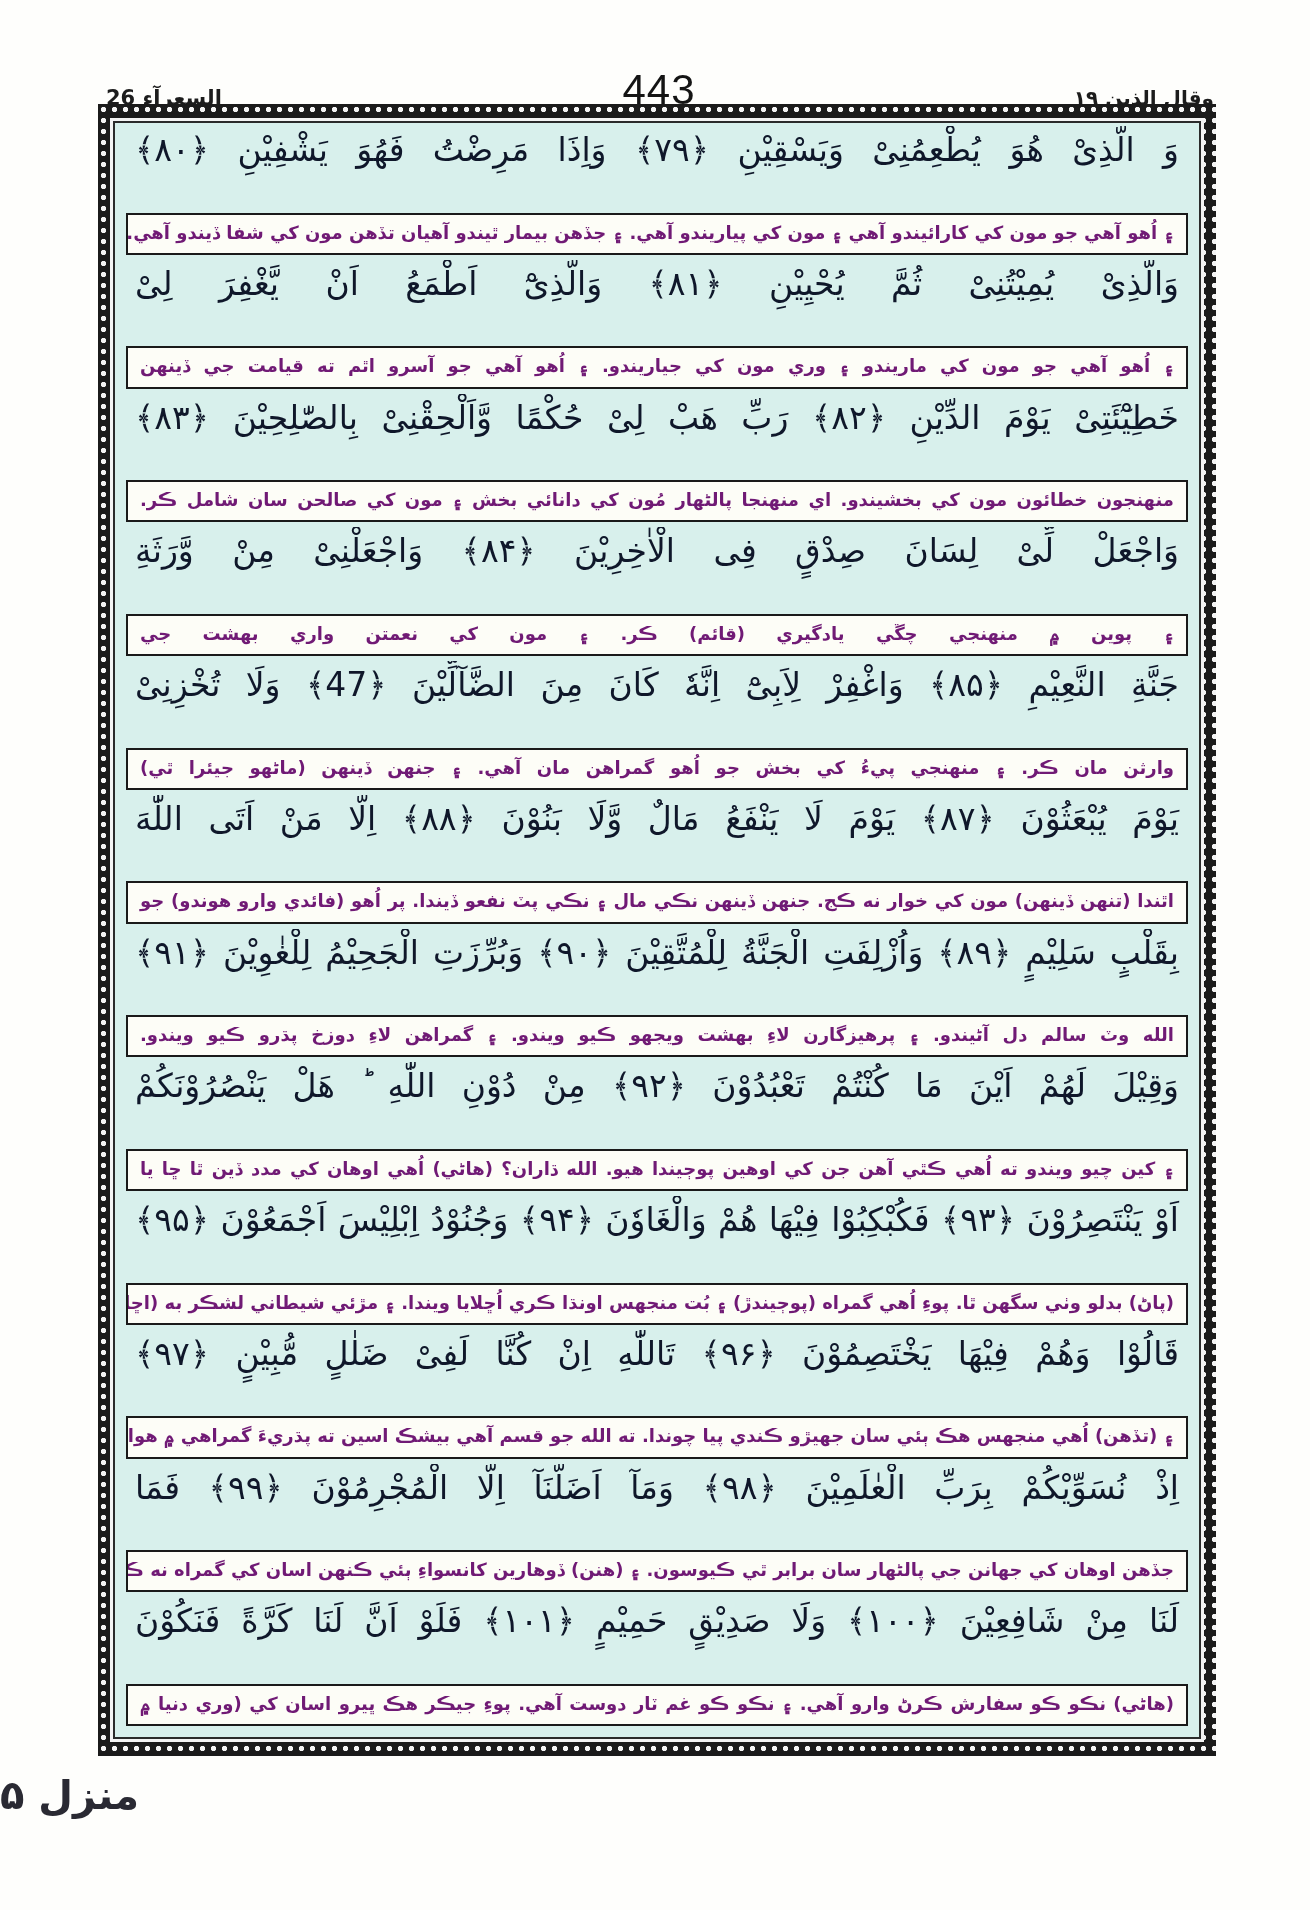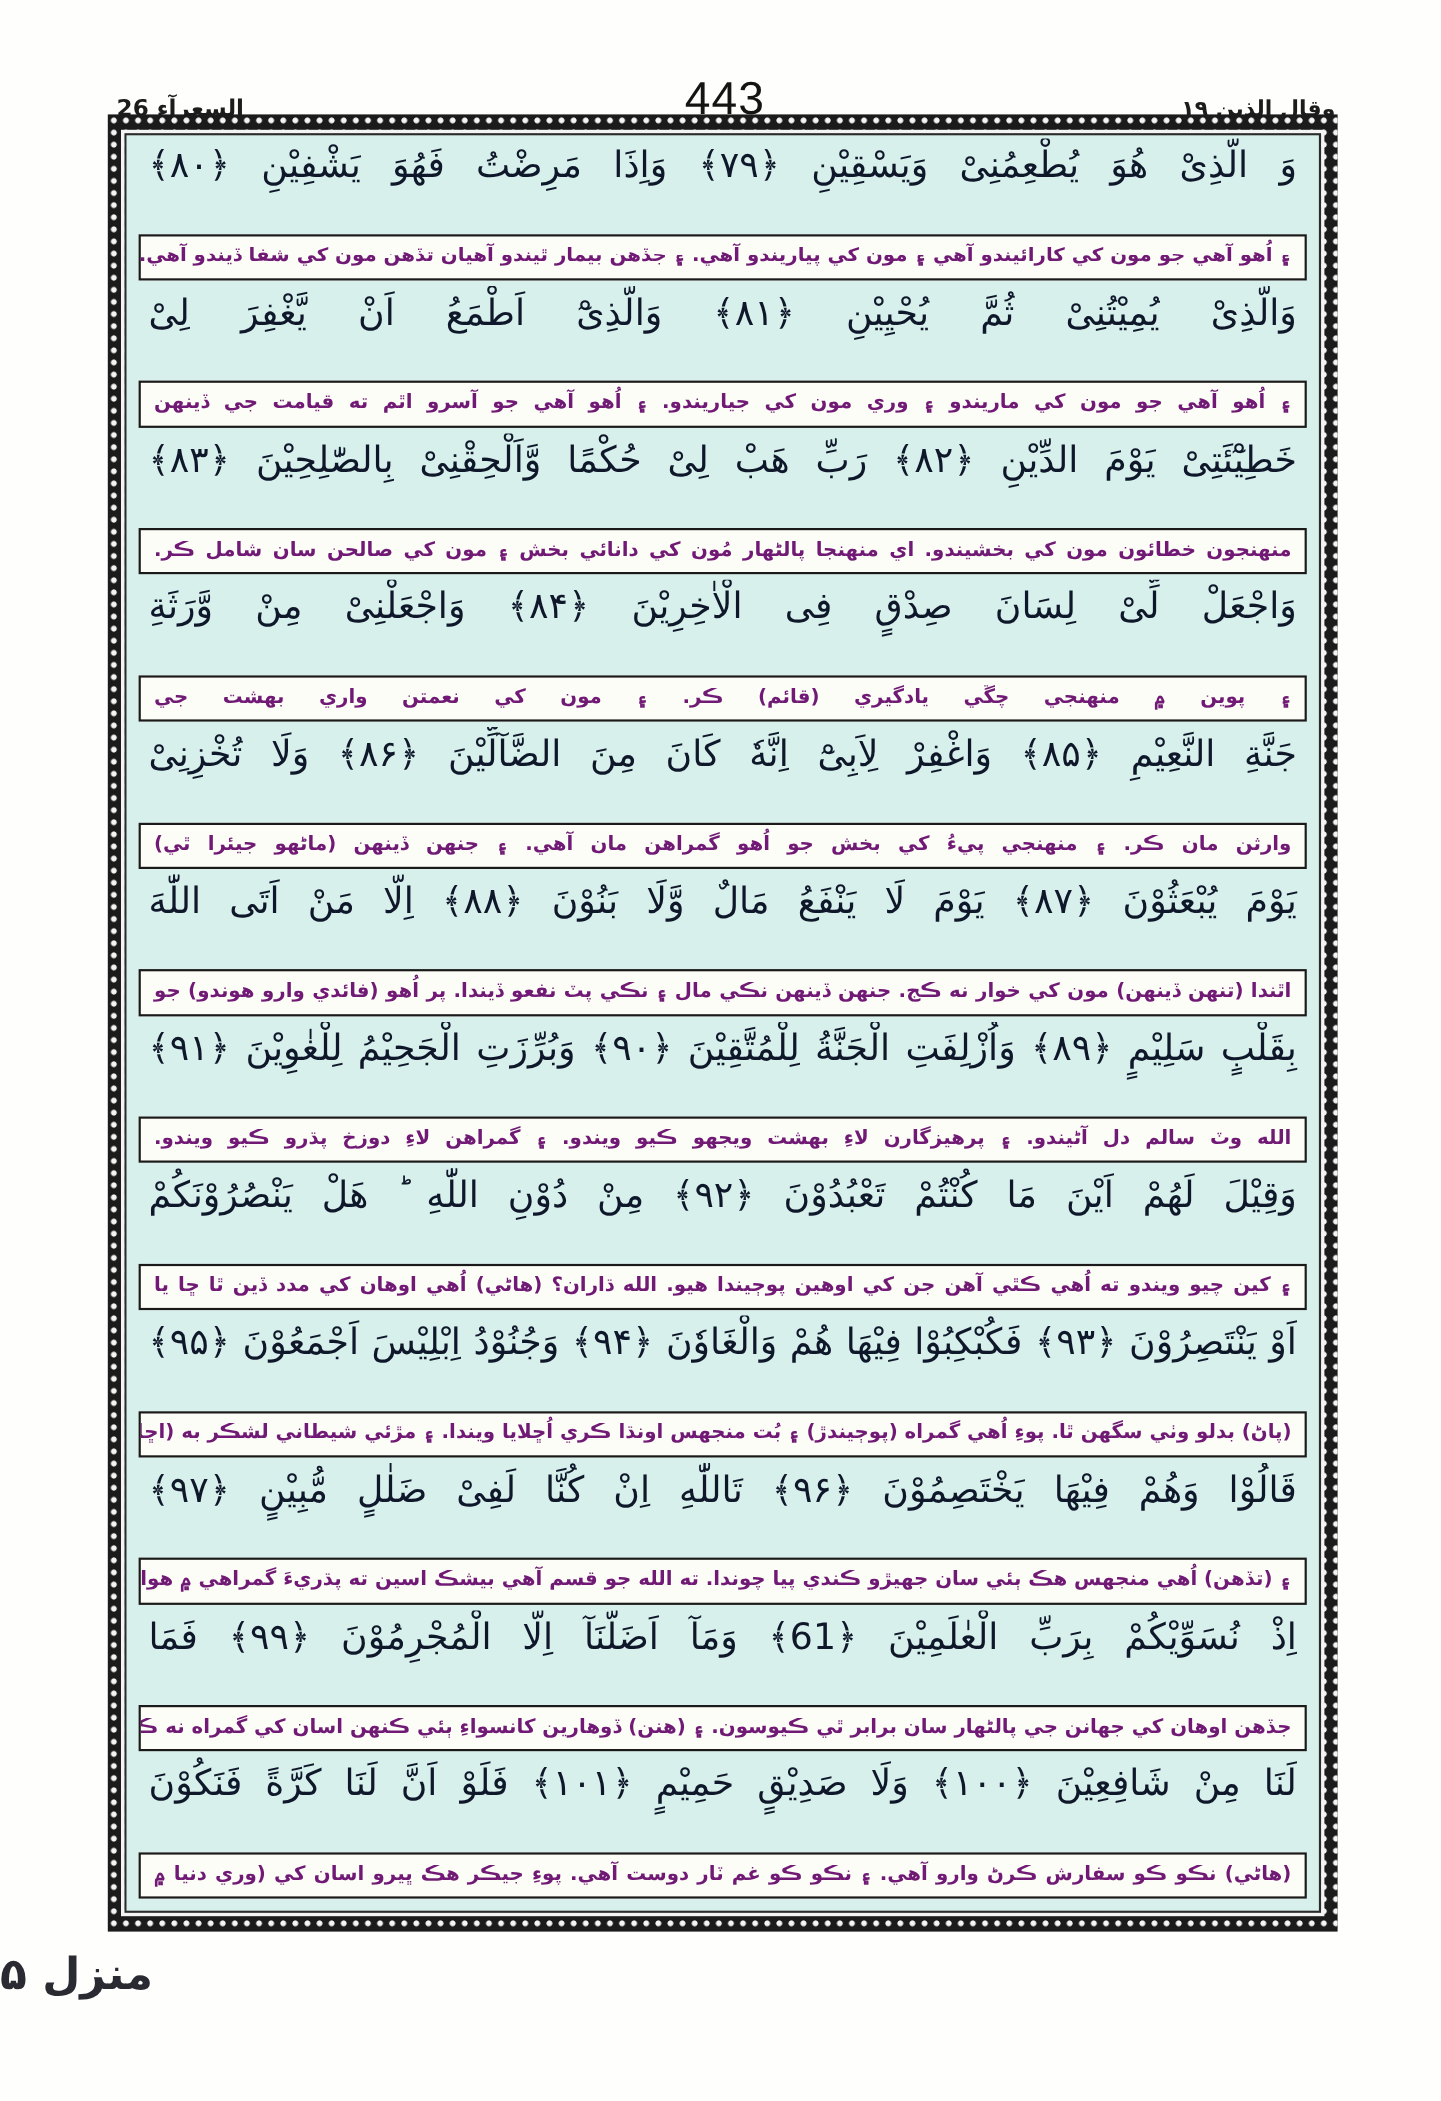--- a/index.html
+++ b/index.html
@@ -81,21 +81,21 @@
     <div class="arabic-line">خَطِيْٓئَتِىْ يَوْمَ الدِّيْنِ ﴿۸۲﴾ رَبِّ هَبْ لِىْ حُكْمًا وَّاَلْحِقْنِىْ بِالصّٰلِحِيْنَ ﴿۸۳﴾</div>
     <div class="translation-box">منهنجون خطائون مون کي بخشيندو. اي منهنجا پالڻهار مُون کي دانائي بخش ۽ مون کي صالحن سان شامل ڪر.</div>
   </section>
 
   <section class="verse-section">
     <div class="arabic-line">وَاجْعَلْ لِّىْ لِسَانَ صِدْقٍ فِى الْاٰخِرِيْنَ ﴿۸۴﴾ وَاجْعَلْنِىْ مِنْ وَّرَثَةِ</div>
     <div class="translation-box">۽ پوين ۾ منهنجي چڱي يادگيري (قائم) ڪر. ۽ مون کي نعمتن واري بهشت جي</div>
   </section>
 
   <section class="verse-section">
-    <div class="arabic-line">جَنَّةِ النَّعِيْمِ ﴿۸۵﴾ وَاغْفِرْ لِاَبِىْٓ اِنَّهٗ كَانَ مِنَ الضَّآلِّيْنَ ﴿۸۶﴾ وَلَا تُخْزِنِىْ</div>
+    <div class="arabic-line">جَنَّةِ النَّعِيْمِ ﴿۸۵﴾ وَاغْفِرْ لِاَبِىْٓ اِنَّهٗ كَانَ مِنَ الضَّآلِّيْنَ ﴿47﴾ وَلَا تُخْزِنِىْ</div>
     <div class="translation-box">وارثن مان ڪر. ۽ منهنجي پيءُ کي بخش جو اُهو گمراهن مان آهي. ۽ جنهن ڏينهن (ماڻهو جيئرا ٿي)</div>
   </section>
 
   <section class="verse-section">
     <div class="arabic-line">يَوْمَ يُبْعَثُوْنَ ﴿۸۷﴾ يَوْمَ لَا يَنْفَعُ مَالٌ وَّلَا بَنُوْنَ ﴿۸۸﴾ اِلَّا مَنْ اَتَى اللّٰهَ</div>
     <div class="translation-box">اٿندا (تنهن ڏينهن) مون کي خوار نه ڪج. جنهن ڏينهن نڪي مال ۽ نڪي پٽ نفعو ڏيندا. پر اُهو (فائدي وارو هوندو) جو</div>
   </section>
 
   <section class="verse-section">
     <div class="arabic-line">بِقَلْبٍ سَلِيْمٍ ﴿۸۹﴾ وَاُزْلِفَتِ الْجَنَّةُ لِلْمُتَّقِيْنَ ﴿۹۰﴾ وَبُرِّزَتِ الْجَحِيْمُ لِلْغٰوِيْنَ ﴿۹۱﴾</div>
@@ -111,21 +111,21 @@
     <div class="arabic-line">اَوْ يَنْتَصِرُوْنَ ﴿۹۳﴾ فَكُبْكِبُوْا فِيْهَا هُمْ وَالْغَاوٗنَ ﴿۹۴﴾ وَجُنُوْدُ اِبْلِيْسَ اَجْمَعُوْنَ ﴿۹۵﴾</div>
     <div class="translation-box">(پاڻ) بدلو وٺي سگهن ٿا. پوءِ اُهي گمراه (پوڄيندڙ) ۽ بُت منجهس اونڌا ڪري اُڇلايا ويندا. ۽ مڙئي شيطاني لشڪر به (اڇلائبا).</div>
   </section>
 
   <section class="verse-section">
     <div class="arabic-line">قَالُوْا وَهُمْ فِيْهَا يَخْتَصِمُوْنَ ﴿۹۶﴾ تَاللّٰهِ اِنْ كُنَّا لَفِىْ ضَلٰلٍ مُّبِيْنٍ ﴿۹۷﴾</div>
     <div class="translation-box">۽ (تڏهن) اُهي منجهس هڪ ٻئي سان جهيڙو ڪندي پيا چوندا. ته الله جو قسم آهي بيشڪ اسين ته پڌريءَ گمراهي ۾ هواسون.</div>
   </section>
 
   <section class="verse-section">
-    <div class="arabic-line">اِذْ نُسَوِّيْكُمْ بِرَبِّ الْعٰلَمِيْنَ ﴿61﴾ وَمَآ اَضَلَّنَآ اِلَّا الْمُجْرِمُوْنَ ﴿۹۹﴾ فَمَا</div>
+    <div class="arabic-line">اِذْ نُسَوِّيْكُمْ بِرَبِّ الْعٰلَمِيْنَ ﴿۹۸﴾ وَمَآ اَضَلَّنَآ اِلَّا الْمُجْرِمُوْنَ ﴿۹۹﴾ فَمَا</div>
     <div class="translation-box">جڏهن اوهان کي جهانن جي پالڻهار سان برابر ٿي ڪيوسون. ۽ (هنن) ڏوهارين کانسواءِ ٻئي ڪنهن اسان کي گمراه نه ڪيو. پوءِ اسان جو</div>
   </section>
 
   <section class="verse-section">
     <div class="arabic-line">لَنَا مِنْ شَافِعِيْنَ ﴿۱۰۰﴾ وَلَا صَدِيْقٍ حَمِيْمٍ ﴿۱۰۱﴾ فَلَوْ اَنَّ لَنَا كَرَّةً فَنَكُوْنَ</div>
     <div class="translation-box">(هاڻي) نڪو ڪو سفارش ڪرڻ وارو آهي. ۽ نڪو ڪو غم ٽار دوست آهي. پوءِ جيڪر هڪ ڀيرو اسان کي (وري دنيا ۾</div>
   </section>
 </div>
   </div>
 

